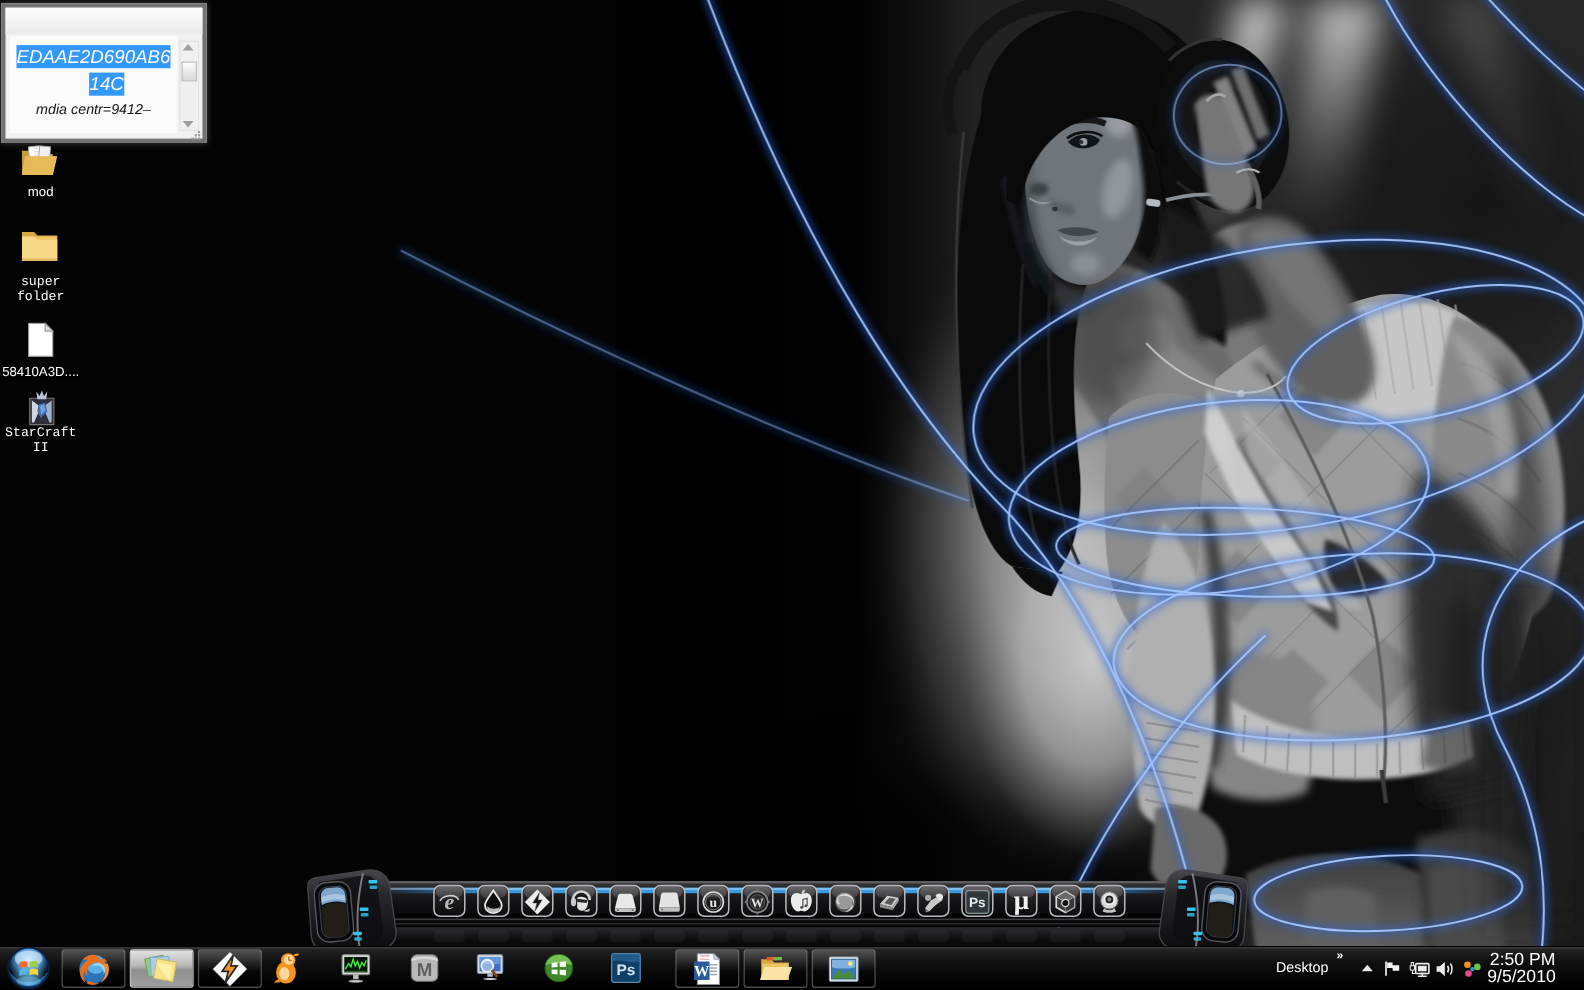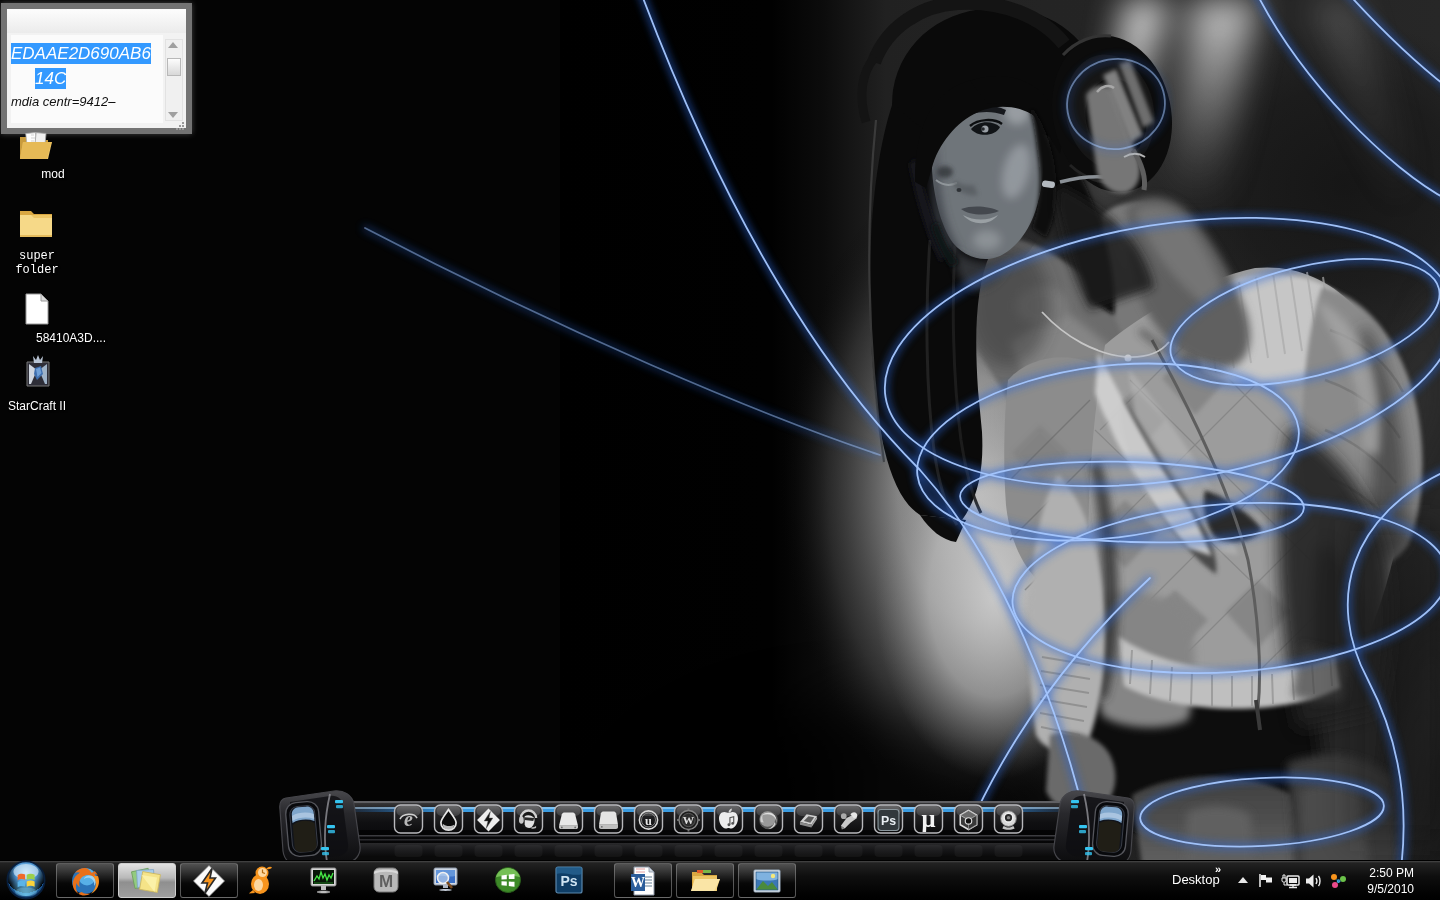--- a/index.html
+++ b/index.html
@@ -264,21 +264,21 @@
 <ellipse cx="1262" cy="812" rx="122" ry="34" transform="rotate(-3 1262 812)"></ellipse>
 <path d="M1255,-10 C1300,80 1390,170 1448,200"></path>
 <path d="M1345,-10 C1390,40 1425,70 1448,88"></path>
 <path d="M1448,470 C1350,515 1325,600 1368,680 C1402,745 1412,820 1396,900"></path>
 <path d="M1150,578 C1040,680 972,800 942,900"></path>
 <ellipse cx="1116" cy="104" rx="49" ry="45" transform="rotate(-10 1116 104)" opacity="0.55"></ellipse>
 </g>
 </g>
 </svg>
 
-<div class="abs" style="left:1px;top:3px;width:179px;height:119px;background:#f2f2f2;border:6px solid #737373;box-shadow:0 0 6px rgba(255,255,255,0.25);">
+<div class="abs" style="left:1px;top:3px;width:179px;height:119px;background:#f2f2f2;border:4px solid #737373;box-shadow:0 0 6px rgba(255,255,255,0.25);text-align:center;">
  <div class="abs" style="left:0;top:0;width:179px;height:24px;background:linear-gradient(#fdfdfd,#ebebeb);"></div>
  <div class="abs" style="left:4px;top:26px;width:152px;height:88px;background:#fbfbfb;font-family:'Liberation Sans',sans-serif;font-style:italic;overflow:hidden;">
   <div style="font-size:17px;line-height:25px;color:#fff;margin-top:6px;"><span style="background:#3399ff;padding:1px 0;">EDAAE2D690AB6</span><br><span style="background:#3399ff;padding:1px 0;margin-left:24px;">14C</span></div>
   <div style="font-size:13px;line-height:22px;color:#111;">mdia centr=9412–</div>
  </div>
  <div class="abs" style="left:158px;top:30px;width:16px;height:80px;background:#f0f0f0;border:1px solid #e2e2e2;">
   <div style="position:absolute;top:2px;left:2px;width:0;height:0;border-left:5px solid transparent;border-right:5px solid transparent;border-bottom:6px solid #a0a0a0;"></div>
   <div style="position:absolute;top:18px;left:1px;width:12px;height:16px;background:linear-gradient(#fdfdfd,#d8d8d8);border:1px solid #b8b8b8;"></div>
   <div style="position:absolute;bottom:2px;left:2px;width:0;height:0;border-left:5px solid transparent;border-right:5px solid transparent;border-top:6px solid #a0a0a0;"></div>
  </div>
@@ -300,49 +300,49 @@
  <div class="abs" style="left:16px;top:3px;width:40px;height:36px;">
   <svg width="40" height="36" viewBox="0 0 40 36">
    <path d="M4,8 L14,8 L17,11 L32,11 L32,30 L4,30 Z" fill="#c89b3c"></path>
    <rect x="11" y="4" width="10" height="24" fill="#fdfdfd" stroke="#b0b0b0" stroke-width="0.8" transform="rotate(-6 16 16)"></rect>
    <rect x="19" y="4" width="10" height="24" fill="#f0f0f0" stroke="#a0a0a0" stroke-width="0.8" transform="rotate(5 24 16)"></rect>
    <path d="M15,6 L18,6 M15,9 L19,9 M15,12 L18,12" stroke="#c0c0c0" stroke-width="0.7"></path>
    <path d="M4,30 L7,13 L36,13 L32,30 Z" fill="#efc868"></path>
    <path d="M4,30 L7,13 L36,13 L34,18 L31,30 Z" fill="#e2b44f" opacity="0.7"></path>
   </svg>
  </div>
- <div class="abs" style="left:16px;top:41px;width:74px;text-shadow:1px 1px 2px #000;">mod</div>
+ <div class="abs" style="left:0;top:41px;width:74px;text-shadow:1px 1px 2px #000;">mod</div>
  <div class="abs" style="left:17px;top:81px;width:38px;height:34px;">
   <svg width="38" height="34" viewBox="0 0 38 34">
    <path d="M3,4 L14,4 L17,7 L35,7 L35,30 L3,30 Z" fill="#d9a741"></path>
    <path d="M3,8 L35,8 L35,30 L3,30 Z" fill="#edc564"></path>
    <path d="M3,30 L3,8 L14,8 L17,11 L35,11 L35,30 Z" fill="#f6d988"></path>
    <path d="M3,28 L35,28 L35,30 L3,30 Z" fill="#d9a741" opacity="0.6"></path>
   </svg>
  </div>
  <div class="abs" style="left:0;top:123px;width:74px;text-shadow:1px 1px 2px #000;font-family:Liberation Mono, monospace;">super folder</div>
  <div class="abs" style="left:25px;top:167px;width:24px;height:32px;">
   <svg width="24" height="32" viewBox="0 0 24 32">
    <path d="M1,1 L16,1 L23,8 L23,31 L1,31 Z" fill="#fff" stroke="#9a9a9a" stroke-width="1"></path>
    <path d="M16,1 L16,8 L23,8 Z" fill="#dcdcdc" stroke="#9a9a9a" stroke-width="1"></path>
   </svg>
  </div>
- <div class="abs" style="left:0;top:205px;width:74px;text-shadow:1px 1px 2px #000;padding-left:34px;">58410A3D....</div>
+ <div class="abs" style="left:0;top:205px;width:74px;text-shadow:1px 1px 2px #000;">58410A3D....</div>
  <div class="abs" style="left:24px;top:228px;width:28px;height:34px;">
   <svg width="28" height="34" viewBox="0 0 28 34">
    <rect x="3" y="8" width="22" height="24" fill="#2e2e38"></rect>
    <path d="M3,8 L25,8 L25,32 L3,32 Z" fill="none" stroke="#777" stroke-width="1"></path>
    <path d="M5,10 L13,16 L7,30 L5,30 Z" fill="#cfd6e0"></path>
    <path d="M23,10 L15,16 L21,30 L23,30 Z" fill="#9fb3c8"></path>
    <path d="M9,2 L12,6 L14,1 L16,6 L19,2 L18,9 L10,9 Z" fill="#b8c4d4"></path>
    <path d="M11,14 L17,12 L19,20 L13,26 L10,20 Z" fill="#3f6fae"></path>
    <path d="M12,15 L16,13.5 L17.5,19 L13.5,23 Z" fill="#6fa0d8"></path>
   </svg>
  </div>
- <div class="abs" style="left:0;top:273px;width:74px;text-shadow:1px 1px 2px #000;">StarCraft II</div>
+ <div class="abs" style="left:0;top:260px;width:74px;text-shadow:1px 1px 2px #000;font-family:Liberation Mono, monospace;">StarCraft II</div>
 </div>
 
 <svg class="abs" style="left:270px;top:786px;" width="900" height="80" viewBox="0 0 900 80">
 <defs>
 <linearGradient id="dbar" x1="0" y1="0" x2="0" y2="1">
  <stop offset="0" stop-color="#3c3c3e"></stop>
           <stop offset="0.18" stop-color="#222224"></stop>
           <stop offset="0.5" stop-color="#101012"></stop>
           <stop offset="1" stop-color="#050506"></stop>
 </linearGradient>
@@ -711,21 +711,21 @@
 <div class="abs" style="left:738px;top:2px;width:58px;height:35px;border-radius:3px;background:linear-gradient(rgba(255,255,255,0.22),rgba(255,255,255,0.07) 40%,rgba(0,0,0,0.12) 58%,rgba(0,0,0,0.28));border:1px solid rgba(140,140,140,0.6);box-sizing:border-box;">
         <div class="abs" style="left:12px;top:1px;"><svg width="32" height="32" viewBox="0 0 32 32">
 <rect x="3" y="5" width="26" height="22" rx="1" fill="#e8eef4" stroke="#9ab" stroke-width="1"></rect>
 <rect x="5" y="7" width="22" height="18" fill="#3b77b5"></rect>
 <path d="M5,7 L27,7 L27,14 C23,16 9,16 5,14 Z" fill="#7fb2e0"></path>
 <path d="M5,25 L12,16 L17,21 L21,17 L27,25 Z" fill="#4a8a3c"></path>
 <circle cx="22" cy="11" r="2.2" fill="#f5e87a"></circle>
 <rect x="5" y="7" width="22" height="18" fill="none" stroke="#2a5a8a" stroke-width="0.8"></rect>
 </svg></div>
       </div>
-<div class="abs" style="left:1160px;top:11px;width:60px;font-size:13px;color:#fff;margin-left:12px;">Desktop</div>
+<div class="abs" style="left:1160px;top:11px;width:60px;font-size:13px;color:#fff;">Desktop</div>
 <div class="abs" style="left:1215px;top:2px;width:20px;font-size:11px;font-weight:bold;color:#fff;letter-spacing:-1px;">»</div>
 <div class="abs" style="left:1238px;top:16px;width:0;height:0;border-left:5px solid transparent;border-right:5px solid transparent;border-bottom:6px solid #e8e8e8;"></div>
 <div class="abs" style="left:1258px;top:12px;"><svg width="17" height="15" viewBox="0 0 17 15">
 <path d="M2,1 L2,14" stroke="#e8e8e8" stroke-width="1.6"></path>
 <path d="M3,2 L8,2 L8,4.5 L14,4.5 L14,9.5 L8,9.5 L8,7 L3,7 Z" fill="#f2f2f2"></path>
 </svg></div>
 <div class="abs" style="left:1281px;top:12px;"><svg width="19" height="16" viewBox="0 0 19 16">
 <rect x="6" y="3" width="12" height="9" rx="1" fill="none" stroke="#ececec" stroke-width="1.5"></rect>
 <rect x="8" y="5" width="8" height="5" fill="#ececec"></rect>
 <path d="M9,12 L15,12 M12,12 L12,14 M8,14.5 L16,14.5" stroke="#ececec" stroke-width="1.3"></path>
@@ -736,15 +736,15 @@
 <path d="M11,5 C12,6.6 12,9.4 11,11" stroke="#ececec" stroke-width="1.4" fill="none"></path>
 <path d="M13.5,3 C15.5,5.5 15.5,10.5 13.5,13" stroke="#ececec" stroke-width="1.4" fill="none"></path>
 </svg></div>
 <div class="abs" style="left:1329px;top:11px;"><svg width="19" height="18" viewBox="0 0 19 18">
 <circle cx="5" cy="5" r="3" fill="#f7941d"></circle>
 <circle cx="14" cy="7" r="3" fill="#6cc24a"></circle>
 <circle cx="6" cy="13" r="3" fill="#e84a8a"></circle>
 <path d="M8,8 C10,6 12,8 11,10 C10,12 7,11 8,8 Z" fill="#3ab0e0"></path>
 <path d="M7,7.5 L12,9.5 M8,11 L11,8" stroke="#2a7fb0" stroke-width="1" opacity="0.6"></path>
 </svg></div>
-<div class="abs" style="left:1352px;top:4px;width:62px;font-size:12px;color:#fff;text-align:right;line-height:16px;">2:50 PM<br>9/5/2010</div>
+<div class="abs" style="left:1352px;top:4px;width:62px;font-size:16px;color:#fff;text-align:right;line-height:16px;">2:50 PM<br>9/5/2010</div>
 </div>
 </div>
 
 </body></html>

